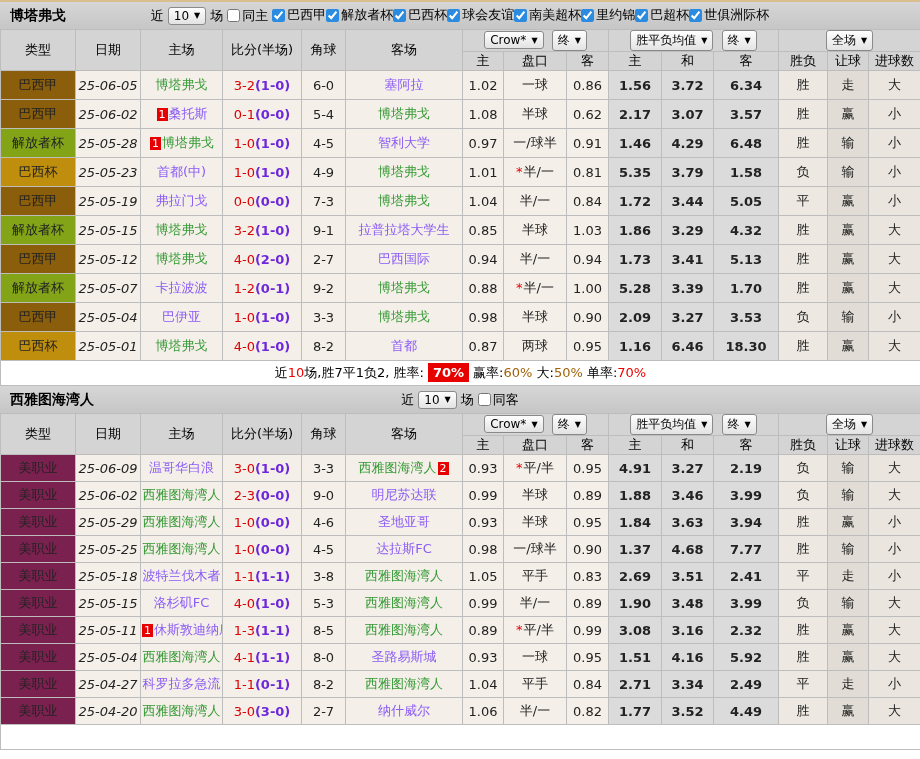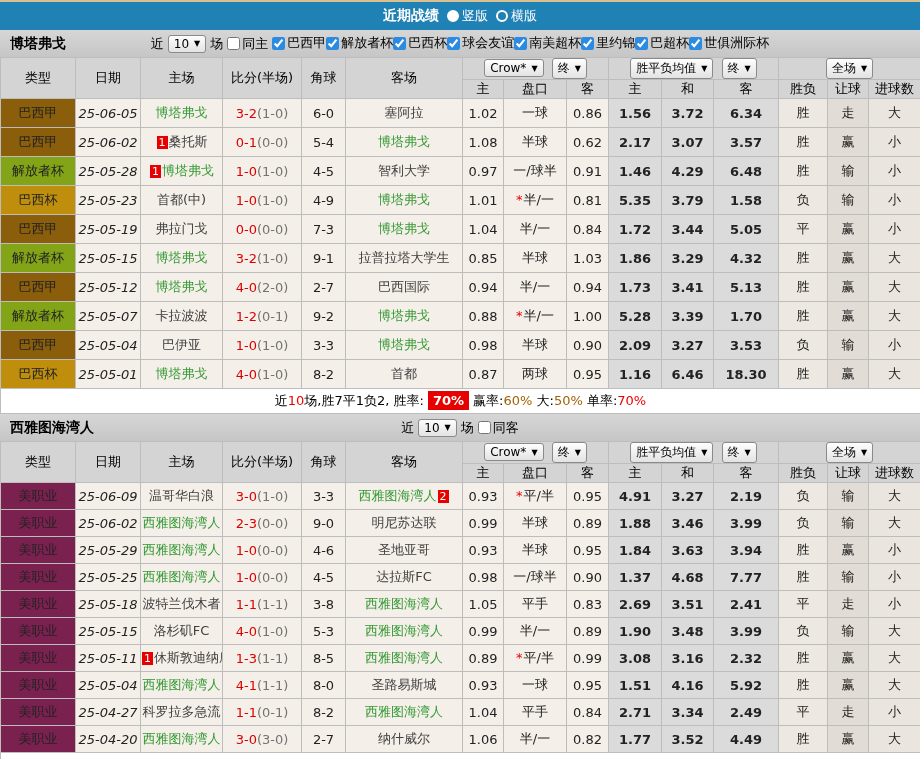--- a/index.html
+++ b/index.html
@@ -33,55 +33,44 @@
   .selth { background:#D4D4D4; }
   .selth .sel { margin:0 2px; }
 
   [data-section="0"] tbody td { height:29px; }
   [data-section="1"] tbody td { height:27px; }
   .mtable tbody td { background:#F5EFE9; color:#222; }
   .league-cell { color:#fff; font-size:13px; }
   .date-cell { color:#333;font-style:italic; }
   .team-cell { font-size:13px; }
   .tgreen { color:#339933; }
-  .tblack { color:#404040; }
+  .tblack { color:#8b5cf6; }
   .numbadge { background:#E60000; color:#fff; font-size:11px; padding:0 2px; margin:0 1px; display:inline-block; line-height:13px; }
   .sc-main { color:#DD0000; }
-  .sc-half { color:#737373; }
+  .sc-half { color:#6d28d9;font-weight:bold; }
   .mean-cell { background:#DBDBDB !important;font-weight:bold; }
   .res1-cell { background:#EDE8E1 !important; }
   .res2-cell { background:#E1DCD5 !important; }
   .res3-cell { background:#EAE5DE !important; }
   .c-r { color:#CC0000; }
   .c-b { color:#0000CC; }
   .c-g { color:#008800; }
   .star { color:#E00; margin-right:1px; }
 
   .summary { background:#fff; height:25px; text-align:center; font-size:13px; }
   .sp-k { color:#000; }
   .sp-r { color:#E00; }
   .sp-b { color:#a16207; }
   .sp-badge { background:#E60000; color:#fff; font-weight:bold; padding:2px 5px; margin:0 4px; }
 </style>
 </head>
 <body>
 
 <div class="wrap">
 
-  <div class="topbar">
-    <span class="title">近期战绩</span>
-    <label class="radio-opt">
-      <span class="rdo on"></span>
-      <span>竖版</span>
-    </label>
-    <label class="radio-opt">
-      <span class="rdo"></span>
-      <span>横版</span>
-    </label>
-  </div>
 
   <div class="section" data-section="0">
     <div class="sechead">
       <span class="team">博塔弗戈</span>
       <div class="filters">
         <span>近</span>
         <span class="sel">
             <span>10</span>
             <b class="arr">▼</b>
           </span>

